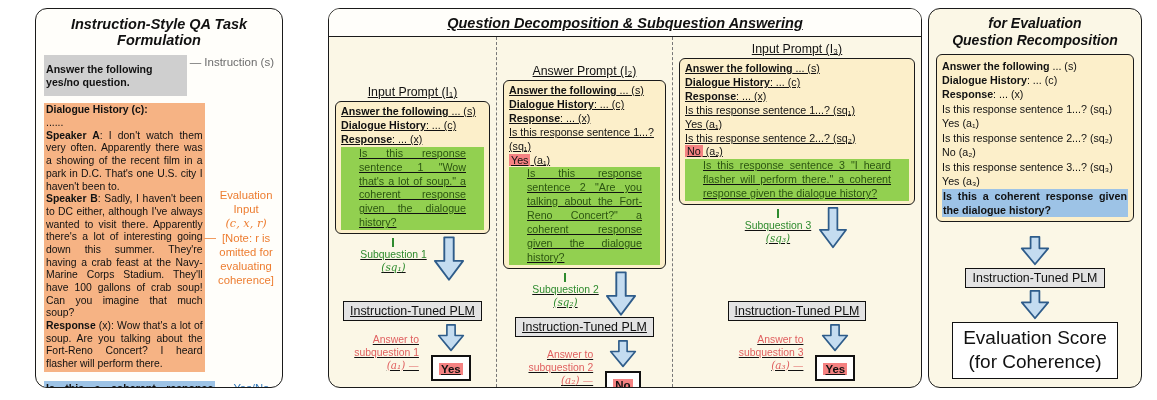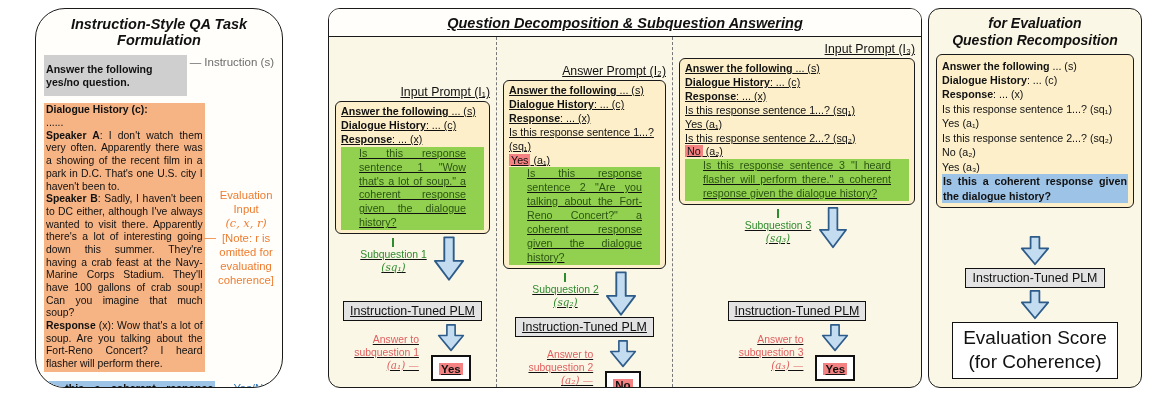--- a/index.html
+++ b/index.html
@@ -9,21 +9,21 @@
     background: #ffffff;
     font-family: "Liberation Sans", sans-serif;
     color: #111;
   }
   .panel {
     position: absolute; top: 8px; height: 380px;
     border: 1.6px solid #1a1a1a; border-radius: 12px;
     overflow: hidden;
   }
   
-  .p-left { left: 35px; width: 248px; background: #fffefa; padding: 7px 8px 6px 8px; border-radius: 30px; }
+  .p-left { left: 35px; width: 248px; background: #fffefa; padding: 7px 8px 6px 8px; }
   .p-title { text-align: center; font-weight: bold; font-style: italic; font-size: 14.5px; }
   .instr-row { display: flex; align-items: flex-start; margin-top: 7px; gap: 3px; }
   .hl-gray { background: #cfcfcf; font-weight: bold; font-size: 10.6px; padding: 8px 2px; line-height: 1.2; }
   .gray-note { color: #6d6d6d; font-size: 11.5px; white-space: nowrap; padding-top: 1px; }
   .dlg-row { display: flex; margin-top: 7px; }
   .hl-orange {
     width: 202px; background: #f6b384; font-size: 10.4px; line-height: 1.22;
     text-align: justify; padding: 1px 2px;
   }
   .side-note {
@@ -43,21 +43,21 @@
   .mid-title {
     background: #fffefa; border-bottom: 1.6px solid #1a1a1a;
     text-align: center; font-weight: bold; font-style: italic; font-size: 14.5px;
     padding: 6px 4px 5px 4px; flex: 0 0 auto;
   }
   .mid-cols { flex: 1; display: flex; min-height: 0; }
   .col { display: flex; flex-direction: column; padding: 2px 6px 6px 6px; min-width: 0; }
   .col-1 { flex: 0 0 168px; border-right: 1.5px dashed #777; }
   .col-2 { flex: 0 0 176px; border-right: 1.5px dashed #777; }
   .col-3 { flex: 1; }
-  .col-header { text-align: right; font-size: 12.3px; flex: 0 0 auto; }
+  .col-header { text-align: center; font-size: 12.3px; flex: 0 0 auto; }
   .mt-c1 { margin-top: 46px; } .mt-c2 { margin-top: 25px; } .mt-c3 { margin-top: 3px; }
   .pbox {
     margin-top: 2px; background: #fcefca; border: 1.4px solid #1a1a1a; border-radius: 6px;
     padding: 3px 5px 3px 5px; font-size: 10.7px; line-height: 1.3; flex: 0 0 auto;
   }
   .pline b { font-weight: bold; }
   .hl-green {
     background: #92d050; color: #2b5411; text-align: justify; padding: 0 18px; display: block;
   }
   .hl-red { background: #f58282; padding: 0 2px; }
@@ -254,20 +254,21 @@
       <div>Question Recomposition</div>
     </div>
     <div class="r-box">
       <div class="pline"><b>Answer the following</b><span> ... (s)</span></div>
       <div class="pline"><b>Dialogue History</b><span>: ... (c)</span></div>
       <div class="pline"><b>Response</b><span>: ... (x)</span></div>
       <div class="pline">Is this response sentence 1...? (sq₁)</div>
       <div class="pline">Yes (a₁)</div>
       <div class="pline">Is this response sentence 2...? (sq₂)</div>
       <div class="pline">No (a₂)</div>
+      <div class="pline">Is this response sentence 3...? (sq₃)</div>
       <div class="pline">Yes (a₃)</div>
       <span class="hl-blue-q">Is this a coherent response given the dialogue history?</span>
     </div>
     <div class="r-flow">
       <svg class="arrow-svg" width="30" height="30" viewBox="0 0 34 34">
         <path d="M12 1 H22 V14 H32 L17 32 L2 14 H12 Z" fill="#c4dcf0" stroke="#2e5c8a" stroke-width="2" stroke-linejoin="round"></path>
       </svg>
       <div class="r-plm">Instruction-Tuned PLM</div>
       <svg class="arrow-svg" style="margin-top:2px" width="30" height="30" viewBox="0 0 34 34">
         <path d="M12 1 H22 V14 H32 L17 32 L2 14 H12 Z" fill="#c4dcf0" stroke="#2e5c8a" stroke-width="2" stroke-linejoin="round"></path>

